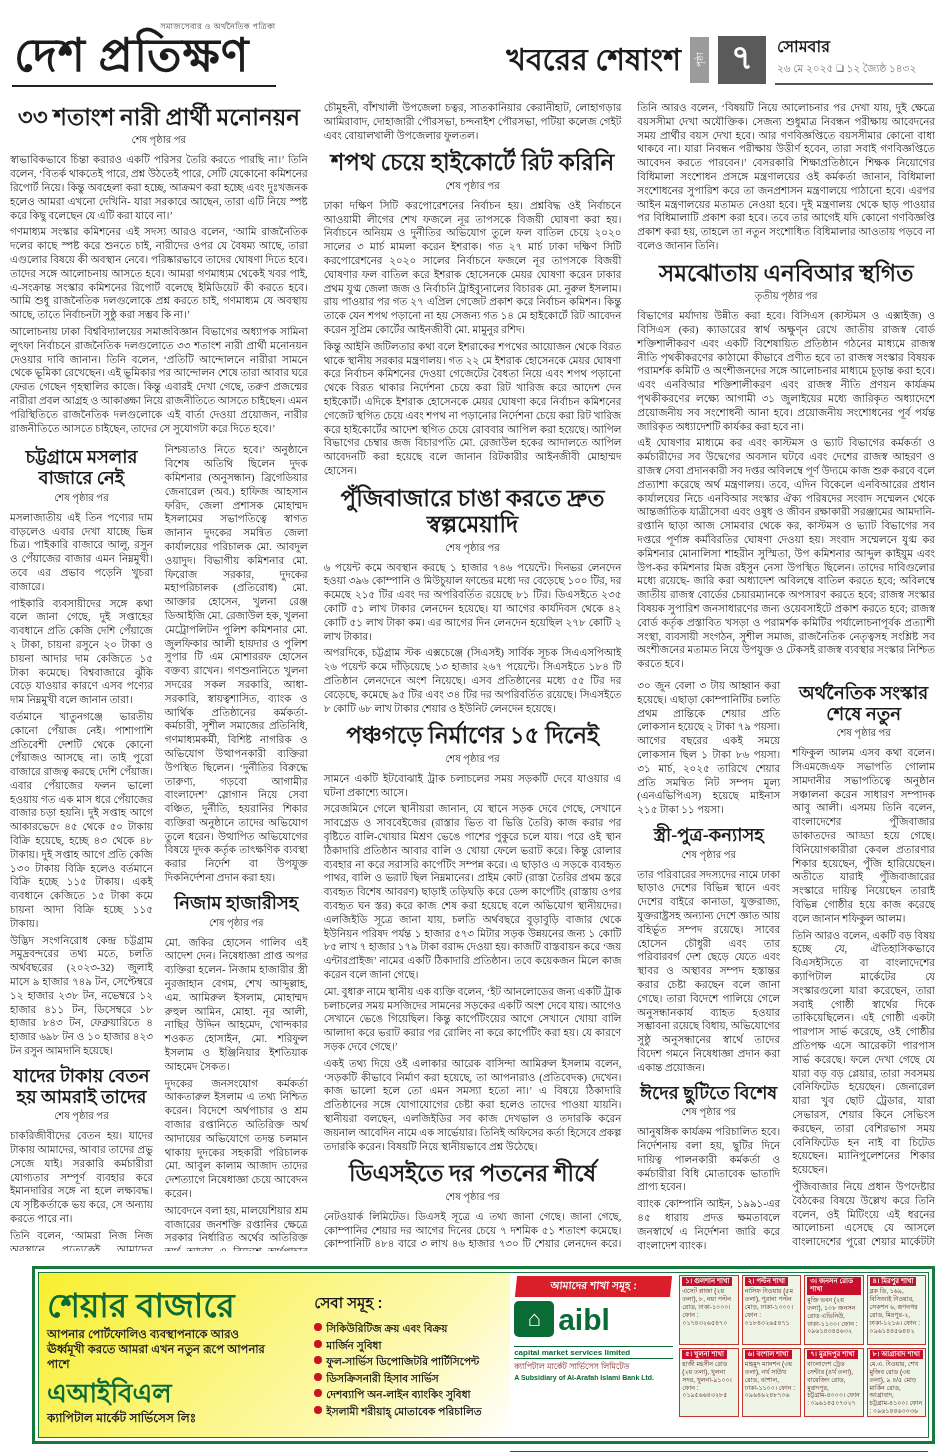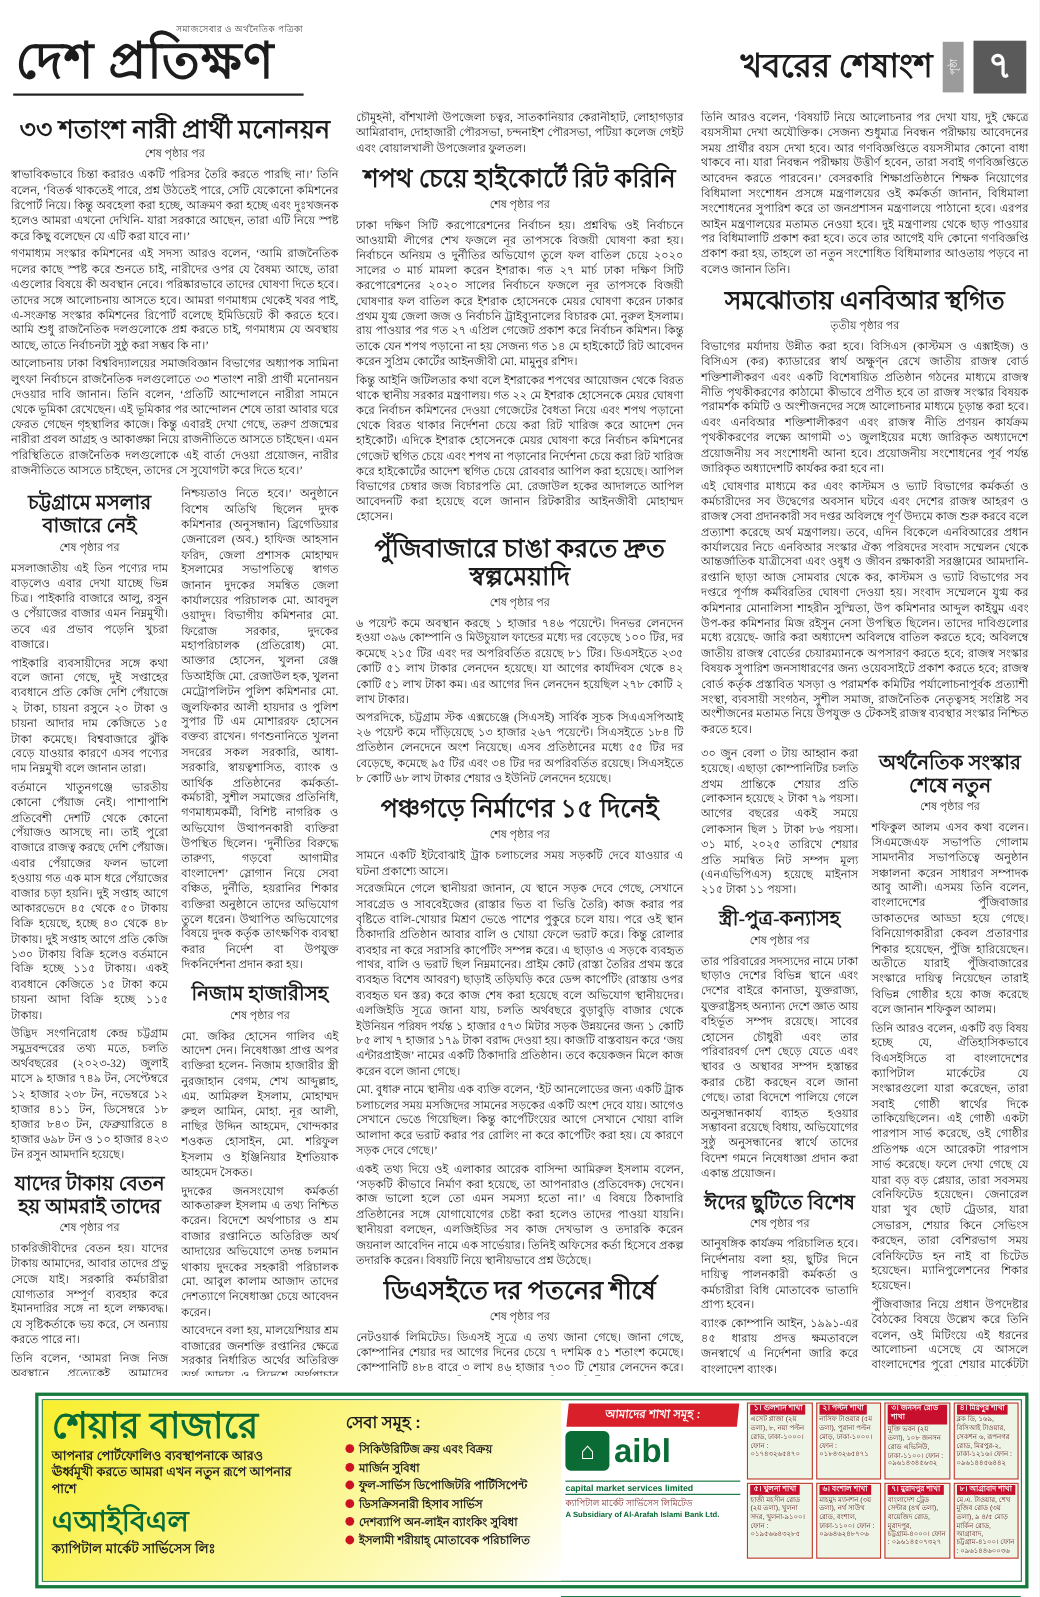--- a/index.html
+++ b/index.html
@@ -29,21 +29,21 @@
   h3.head1{font-size:18px;font-weight:bold;text-align:center;margin:4px 0 0;line-height:1.15;}
   .subhead{font-size:10px;text-align:center;margin:1px 0 4px;}
   .bodytext p{font-size:10.3px;line-height:1.34;text-align:justify;margin:0 0 3px;}
   .split{display:flex;gap:12px;}
   .subcol{flex:1 1 0;min-width:0;}
   
   .ad{position:absolute;left:32px;right:10px;bottom:8px;height:178px;border:3px solid #157a3c;
       background:#fff;box-sizing:border-box;padding:3px;display:flex;font-family:"Liberation Sans","DejaVu Sans",sans-serif;}
   .ad-inner{border:1px solid #157a3c;flex:1;display:flex;box-sizing:border-box;}
   .ad-left{width:53%;background:linear-gradient(135deg,#f8ef2e 0%,#fdf9b0 70%,#ffffff 100%);
-           display:flex;box-sizing:border-box;padding:6px 8px;gap:30px;}
+           display:flex;box-sizing:border-box;padding:16px 8px;gap:30px;}
   .ad-left-text{width:54%;display:flex;flex-direction:column;}
   .ad-big{color:#0b6b35;font-size:33px;font-weight:bold;line-height:1;}
   .ad-pitch{font-size:11.5px;font-weight:bold;color:#222;margin-top:5px;line-height:1.3;}
   .ad-co{color:#0b6b35;font-size:26px;font-weight:bold;margin-top:8px;line-height:1;}
   .ad-co-sub{font-size:12px;font-weight:bold;color:#222;margin-top:3px;}
   .ad-services{width:46%;padding-left:8px;box-sizing:border-box;}
   .svc-title{font-size:15px;font-weight:bold;margin:2px 0 6px;}
   .svc{font-size:10.5px;font-weight:bold;margin:0 0 4px;display:flex;align-items:flex-start;gap:4px;line-height:1.2;}
   .dot{width:8px;height:8px;border-radius:50%;background:#cc1122;flex:0 0 auto;margin-top:1px;}
   .ad-right{flex:1;display:flex;flex-direction:column;box-sizing:border-box;}
@@ -72,20 +72,24 @@
 
   <div class="hdr">
     <div class="masthead">
       <span class="tagline">সমাজসেবার ও অর্থনৈতিক পত্রিকা</span>
       <span class="mast-title">দেশ প্রতিক্ষণ</span>
     </div>
     <div class="hdr-right">
       <span class="section-title">খবরের শেষাংশ</span>
       <span class="page-word">পৃষ্ঠা</span>
       <span class="page-num">৭</span>
+      <span class="dateblk">
+        <span class="day">সোমবার</span>
+        <span class="date">২৬ মে ২০২৫ ❑ ১২ জ্যৈষ্ঠ ১৪৩২</span>
+      </span>
     </div>
   </div>
 
   <div class="content">
 
     <div class="supercol">
       <div class="article">
         <h2 class="head2">৩৩ শতাংশ নারী প্রার্থী মনোনয়ন</h2>
         <div class="subhead">শেষ পৃষ্ঠার পর</div>
         <div class="bodytext">

